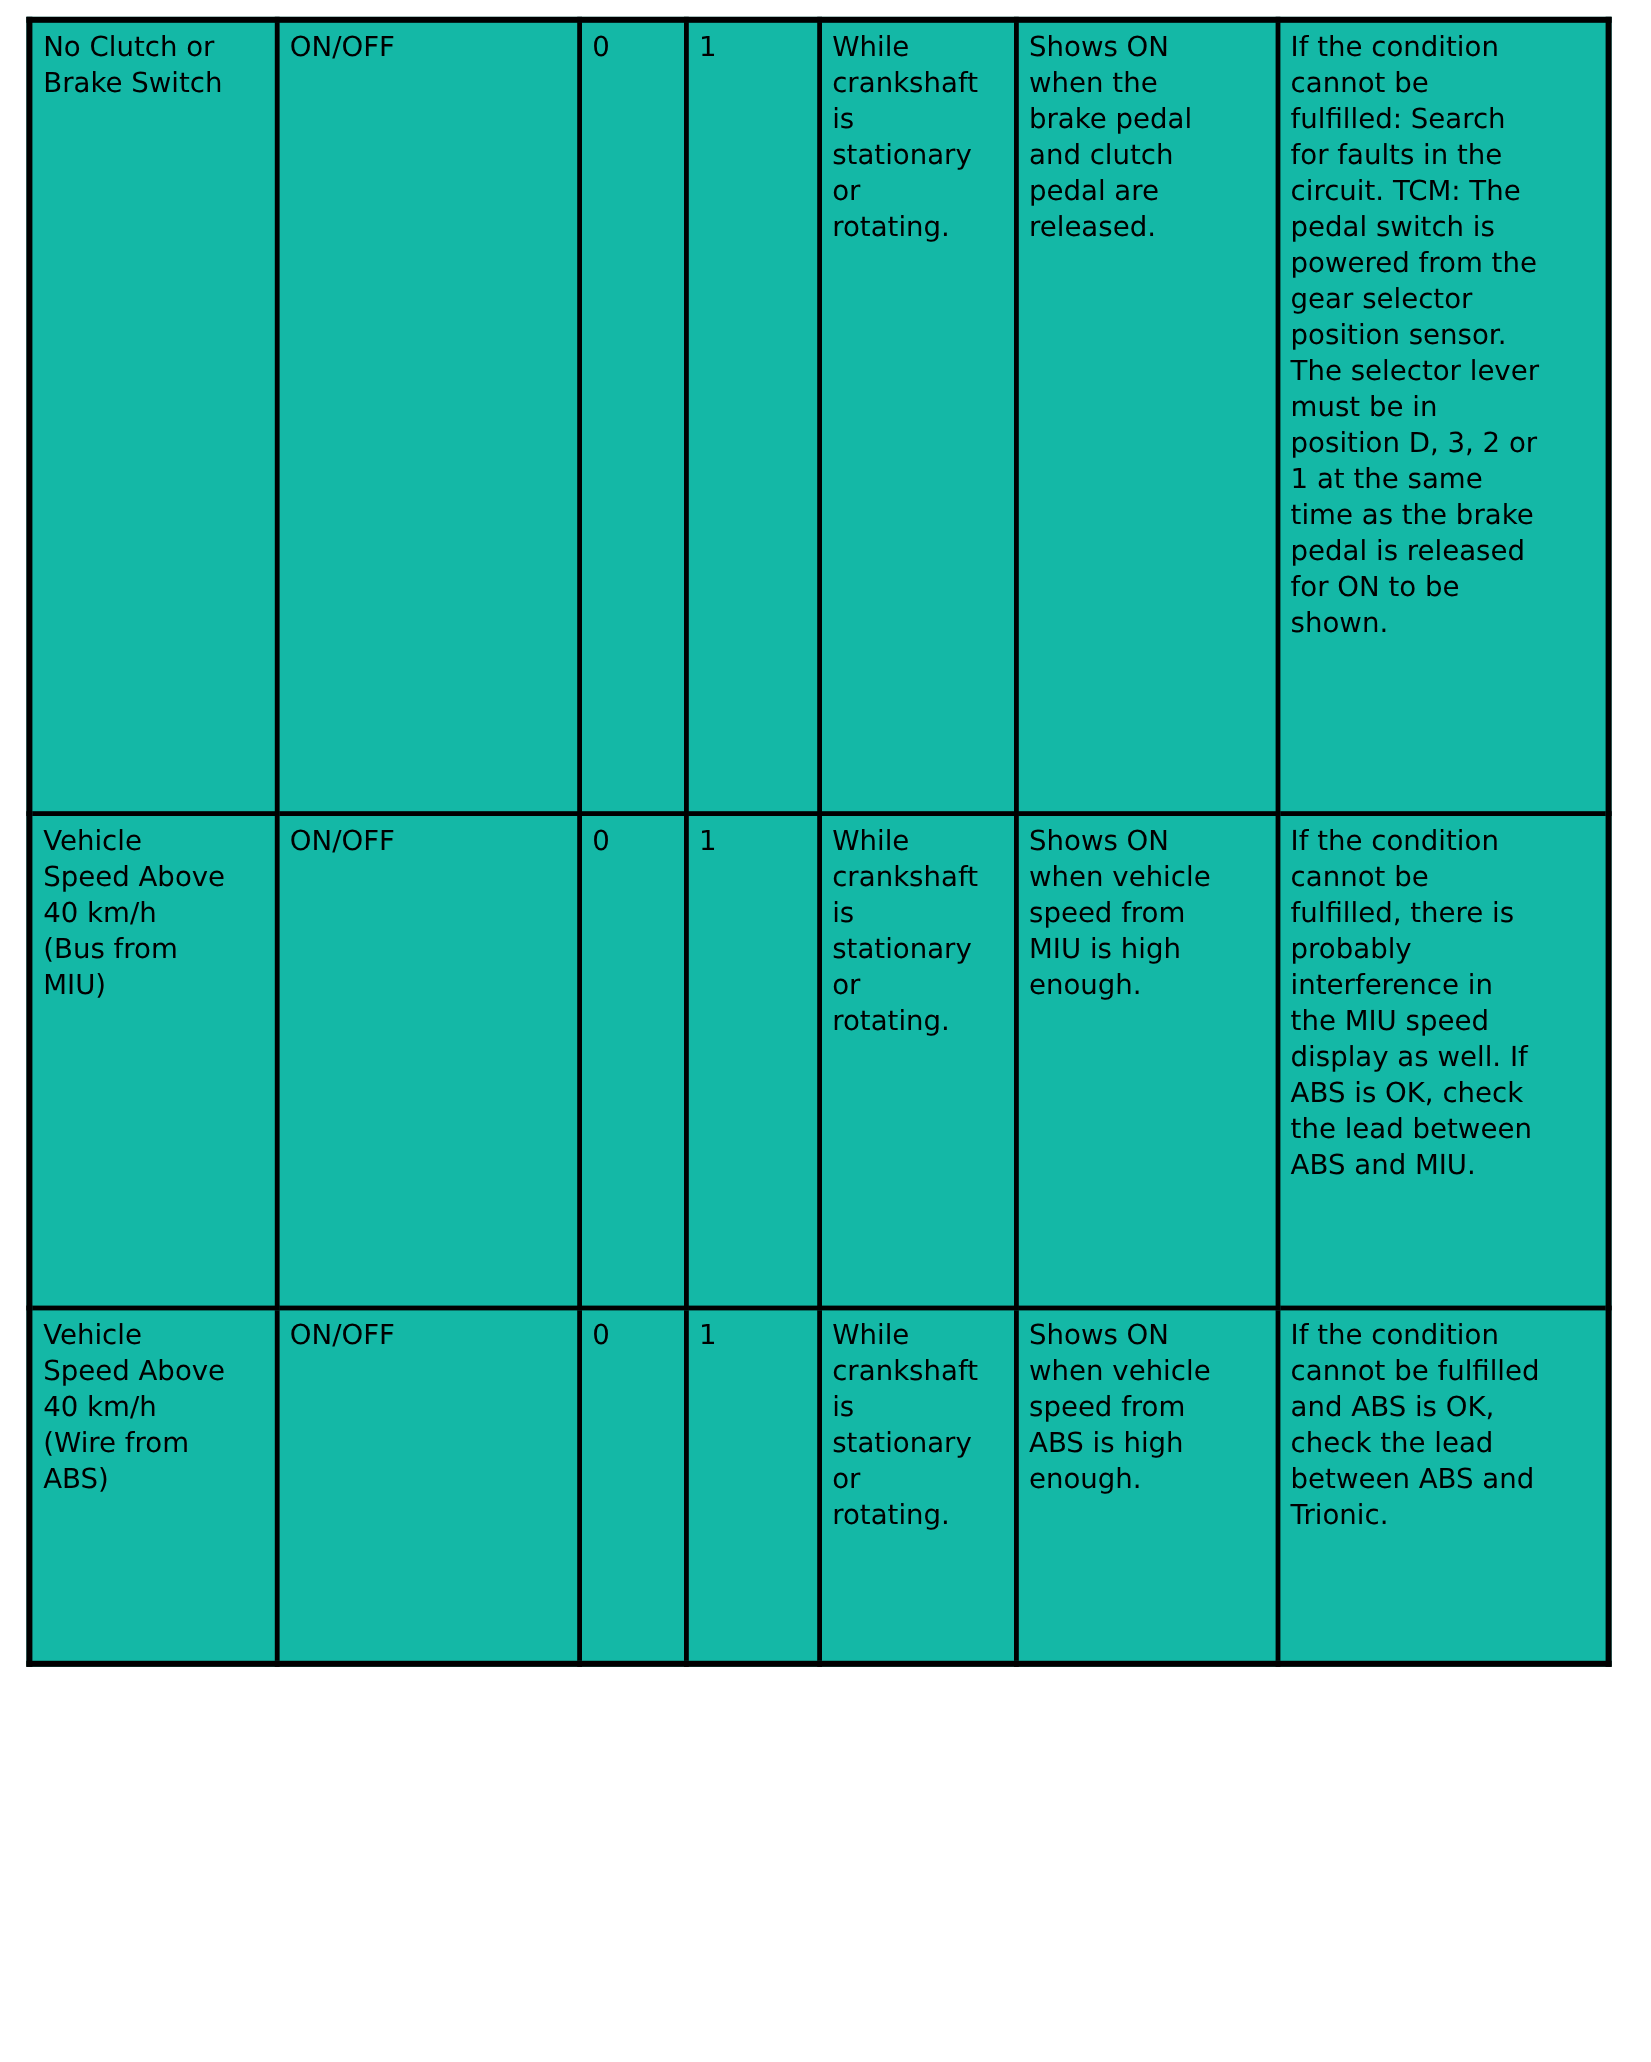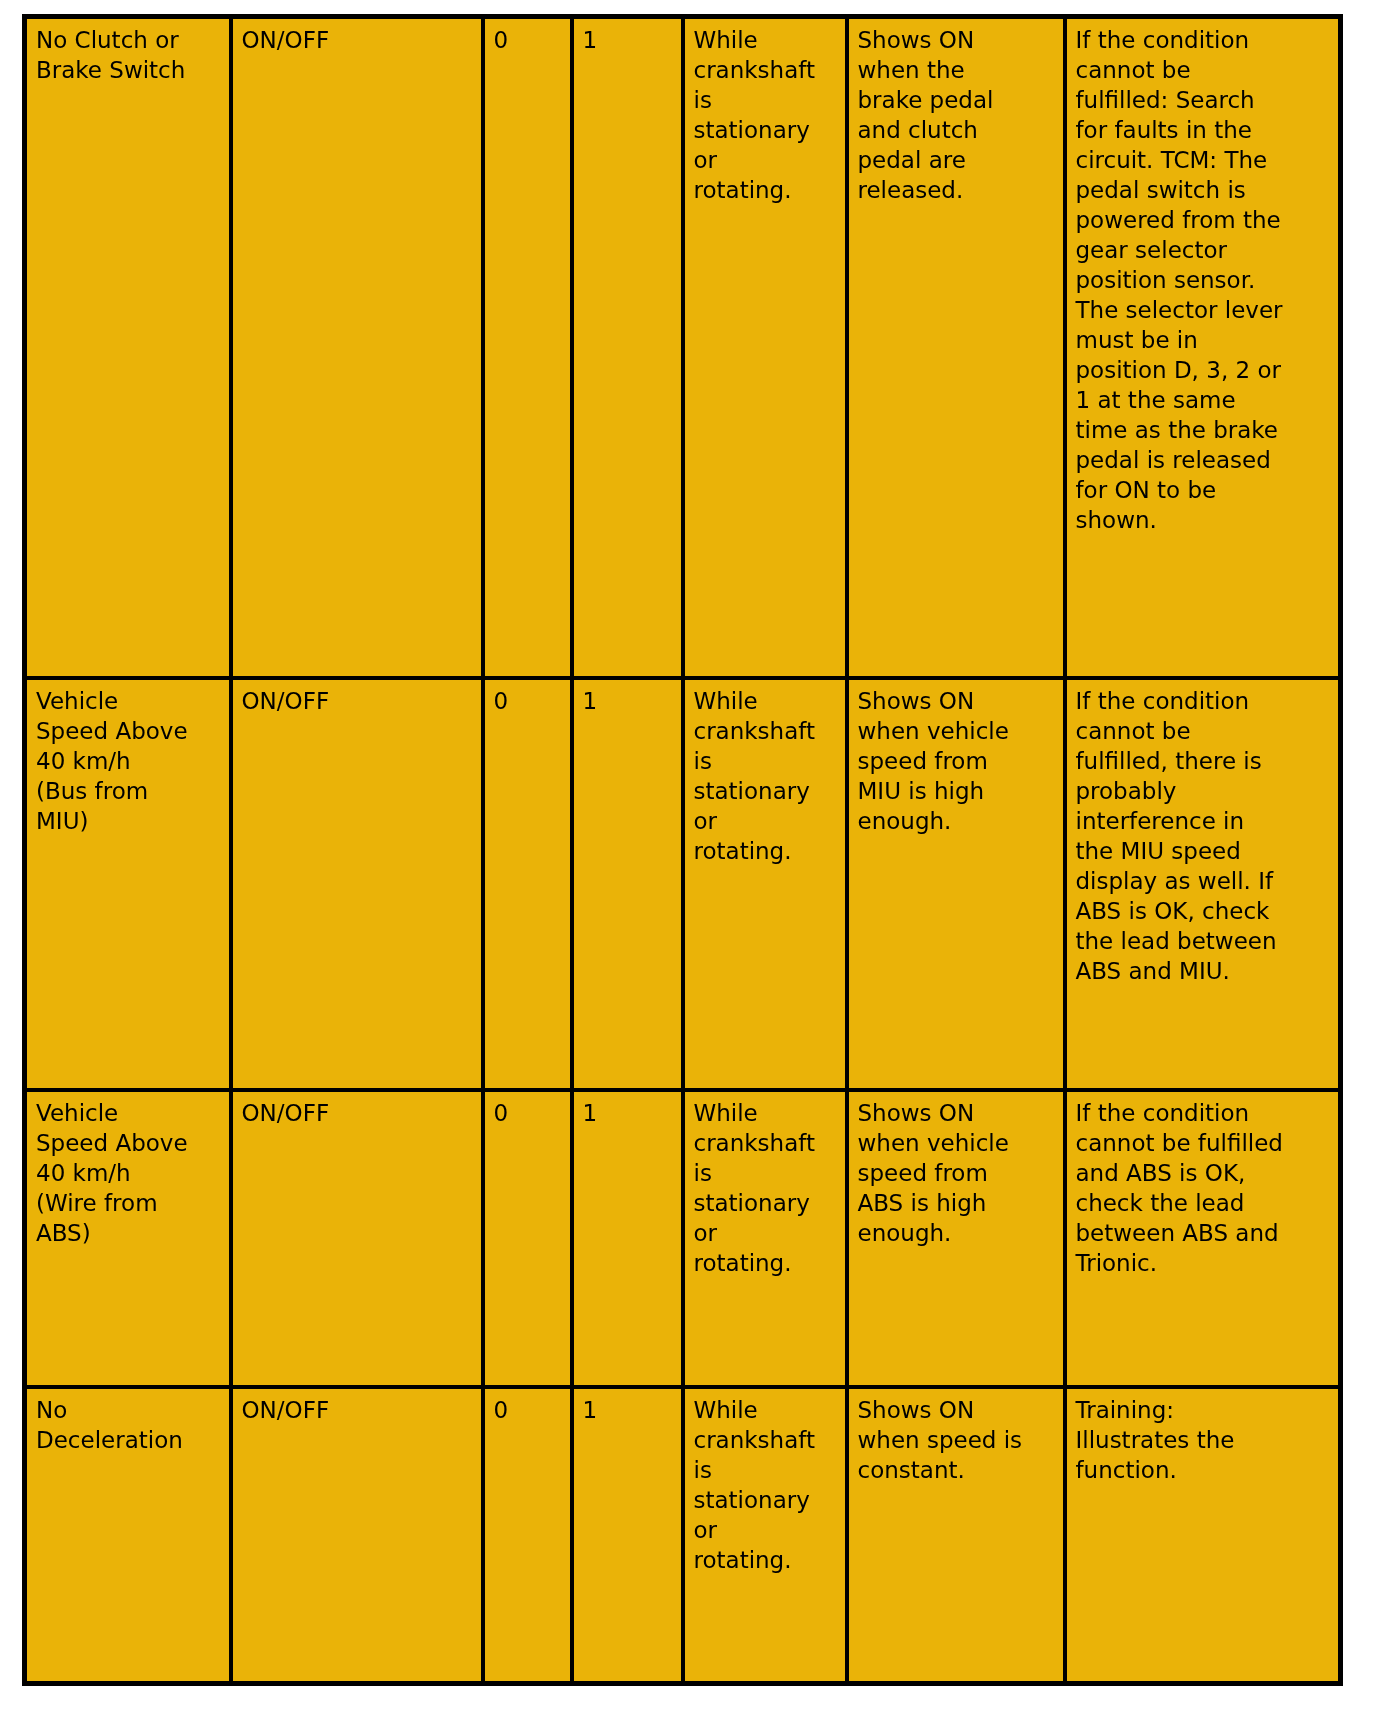--- a/index.html
+++ b/index.html
@@ -13,21 +13,21 @@
   }
   .doc-table-wrap {
     position: absolute;
     left: 22px;
     top: 14px;
   }
   table.status-table {
     border-collapse: collapse;
     table-layout: fixed;
     width: 1316px;
-    background: #eab308;
+    background: #14b8a6;
     padding-left: 17px;
   }
   table.status-table td {
     border: 4px solid #000000;
     vertical-align: top;
     padding: 6px 8px 8px 9px;
     font-size: 23px;
     line-height: 30px;
     white-space: pre-line;
     overflow: hidden;
@@ -150,34 +150,15 @@
 speed from
 ABS is high
 enough.</td>
         <td>If the condition
 cannot be fulfilled
 and ABS is OK,
 check the lead
 between ABS and
 Trionic.</td>
       </tr>
-      <tr class="r4">
-        <td>No
-Deceleration</td>
-        <td class="center">ON/OFF</td>
-        <td class="center">0</td>
-        <td class="center">1</td>
-        <td>While
-crankshaft
-is
-stationary
-or
-rotating.</td>
-        <td>Shows ON
-when speed is
-constant.</td>
-        <td>Training:
-Illustrates the
-function.</td>
-      </tr>
     </tbody>
   </table>
 </div>
 
 </body></html>

